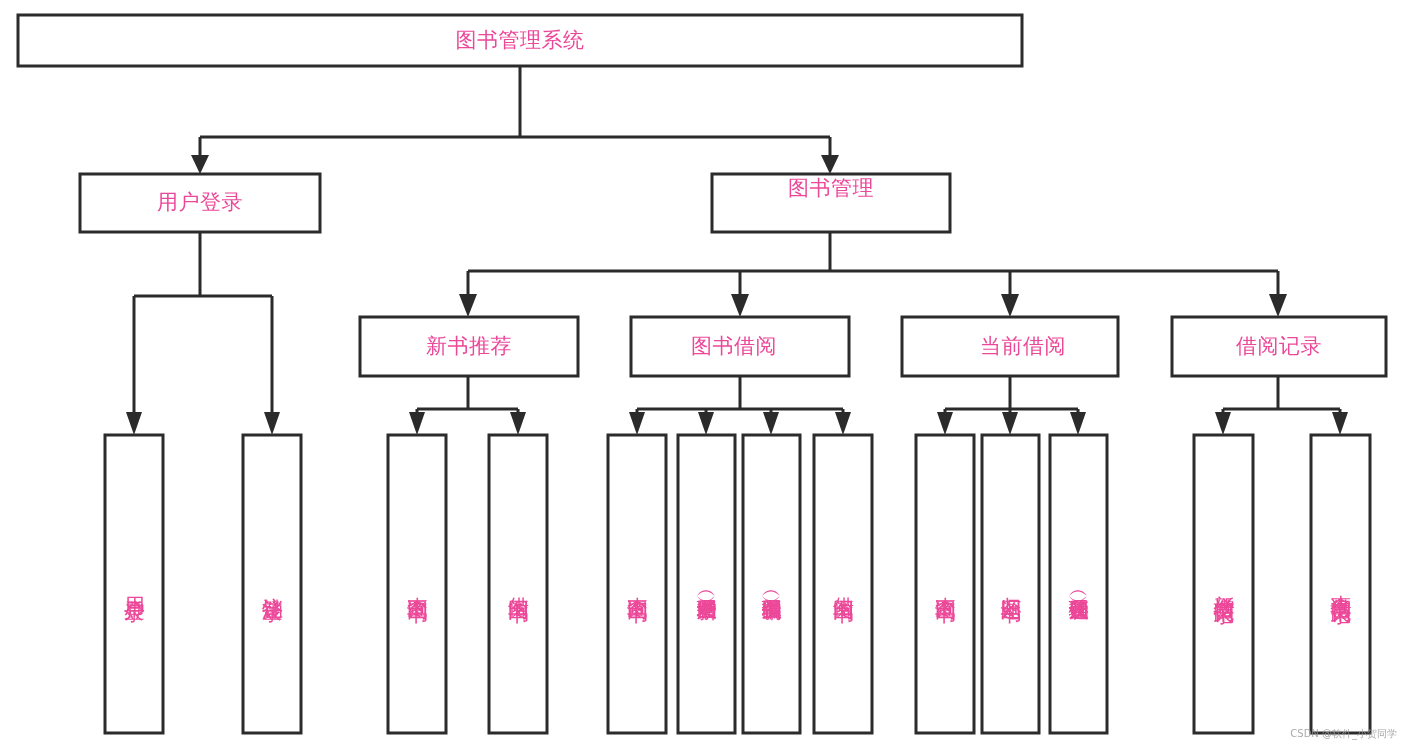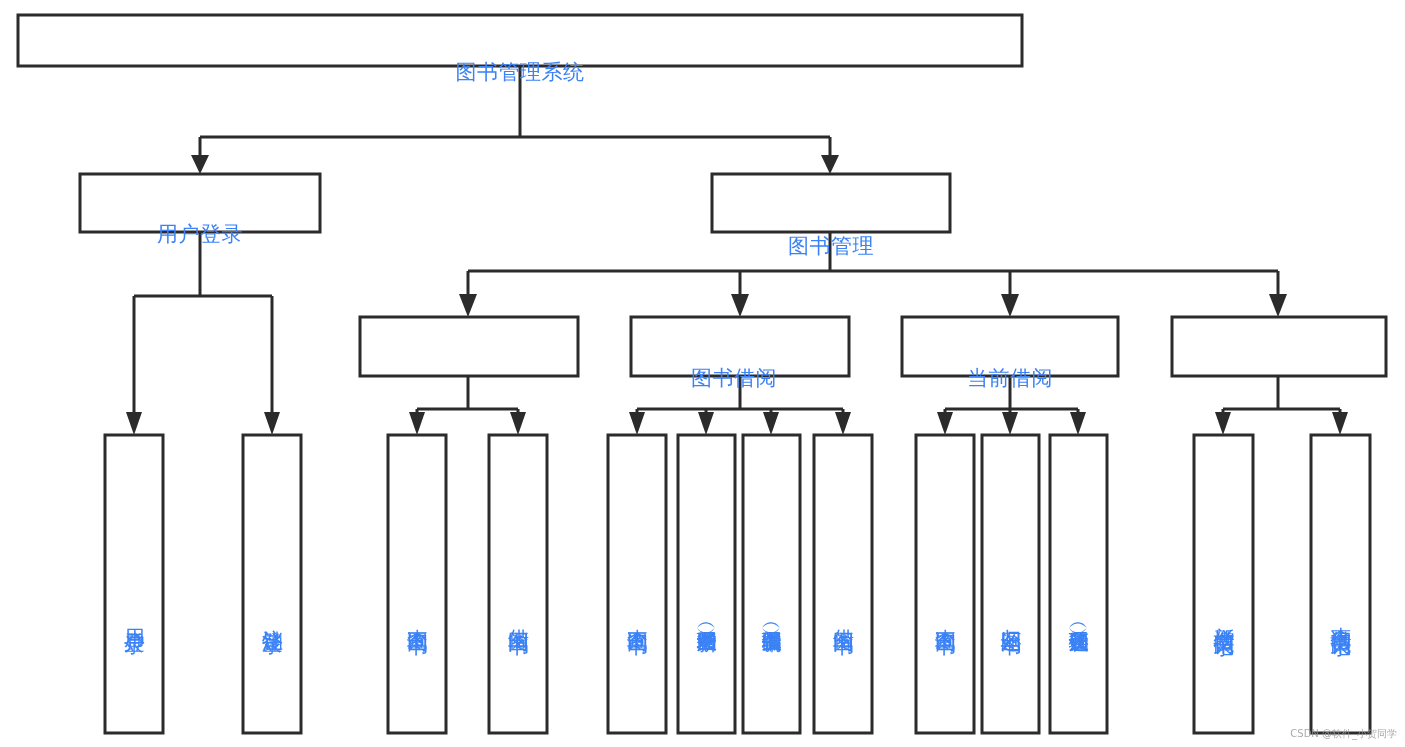--- a/index.html
+++ b/index.html
@@ -40,26 +40,25 @@
   }
   .arrow-head {
     fill: #2b2b2b;
     stroke: none;
   }
   .node-label {
     position: absolute;
     display: flex;
     align-items: center;
     justify-content: center;
-    color: #3b82f6;
+    color: #ec4899;
     font-family: "DejaVu Sans", "Liberation Sans", sans-serif;
     letter-spacing: 0.5px;
     white-space: nowrap;
     pointer-events: none;
-    margin-top: 32px;
   }
   .node-label.horizontal {
     font-size: 21px;
     line-height: 1.1;
   }
   .node-label.vertical {
     writing-mode: vertical-rl;
     text-orientation: upright;
     font-size: 21px;
     line-height: 1.18;
@@ -188,24 +187,26 @@
     <rect class="node-box" x="982" y="435" width="57" height="298"></rect>
     <rect class="node-box" x="1050" y="435" width="57" height="298"></rect>
 
     <rect class="node-box" x="1194" y="435" width="59" height="298"></rect>
     <rect class="node-box" x="1311" y="435" width="59" height="298"></rect>
   </svg>
 
   <div class="node-label horizontal" style="left:18px; top:15px; width:1004px; height:51px;">图书管理系统</div>
 
   <div class="node-label horizontal" style="left:80px; top:174px; width:240px; height:58px;">用户登录</div>
-  <div class="node-label horizontal" style="left:712px; top:186px; width:238px; height:58px;">图书管理</div>
-
+  <div class="node-label horizontal" style="left:712px; top:160px; width:238px; height:58px;">图书管理</div>
+
+  <div class="node-label horizontal" style="left:360px; top:317px; width:218px; height:59px;">新书推荐</div>
   <div class="node-label horizontal" style="left:631px; top:317px; width:206px; height:59px;">图书借阅</div>
-  <div class="node-label horizontal" style="left:902px; top:317px; width:216px; height:59px;">当前借阅</div>
+  <div class="node-label horizontal" style="left:902px; top:317px; width:216px; height:59px;padding-left:13px;">当前借阅</div>
+  <div class="node-label horizontal" style="left:1172px; top:317px; width:214px; height:59px;">借阅记录</div>
 
   <div class="node-label vertical" style="left:105px; top:435px; width:58px; height:298px;">用户登录</div>
   <div class="node-label vertical" style="left:243px; top:435px; width:58px; height:298px;">注销登录</div>
 
   <div class="node-label vertical" style="left:388px; top:435px; width:58px; height:298px;">查询图书</div>
   <div class="node-label vertical" style="left:489px; top:435px; width:58px; height:298px;">借阅图书</div>
 
   <div class="node-label vertical" style="left:608px; top:435px; width:58px; height:298px;">查询图书</div>
   <div class="node-label vertical tight" style="left:678px; top:435px; width:57px; height:298px;">新增图书（管理员）</div>
   <div class="node-label vertical tight" style="left:743px; top:435px; width:57px; height:298px;">编辑图书（管理员）</div>

